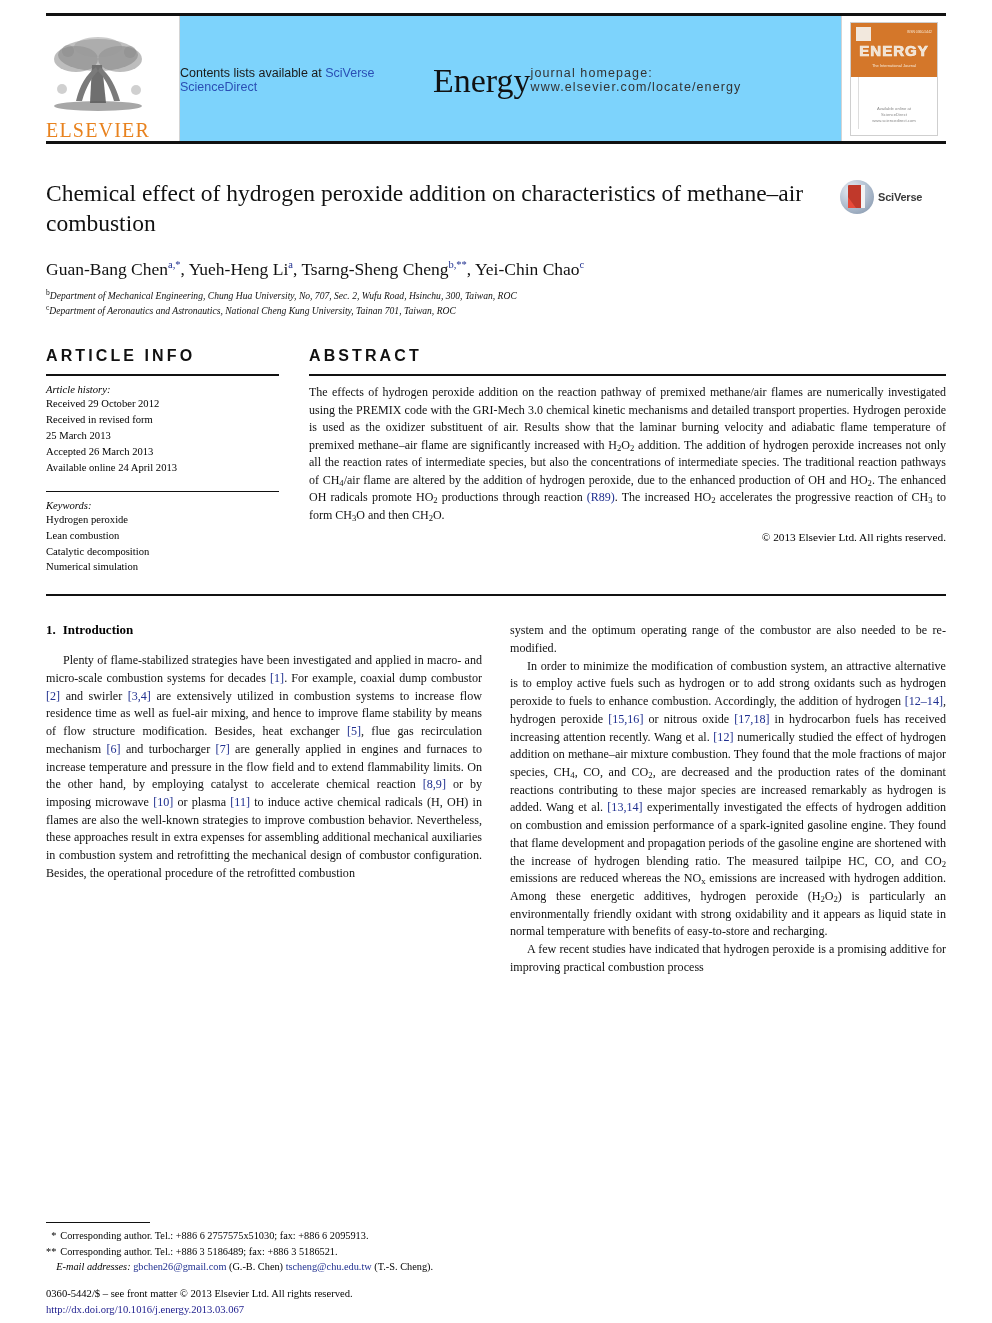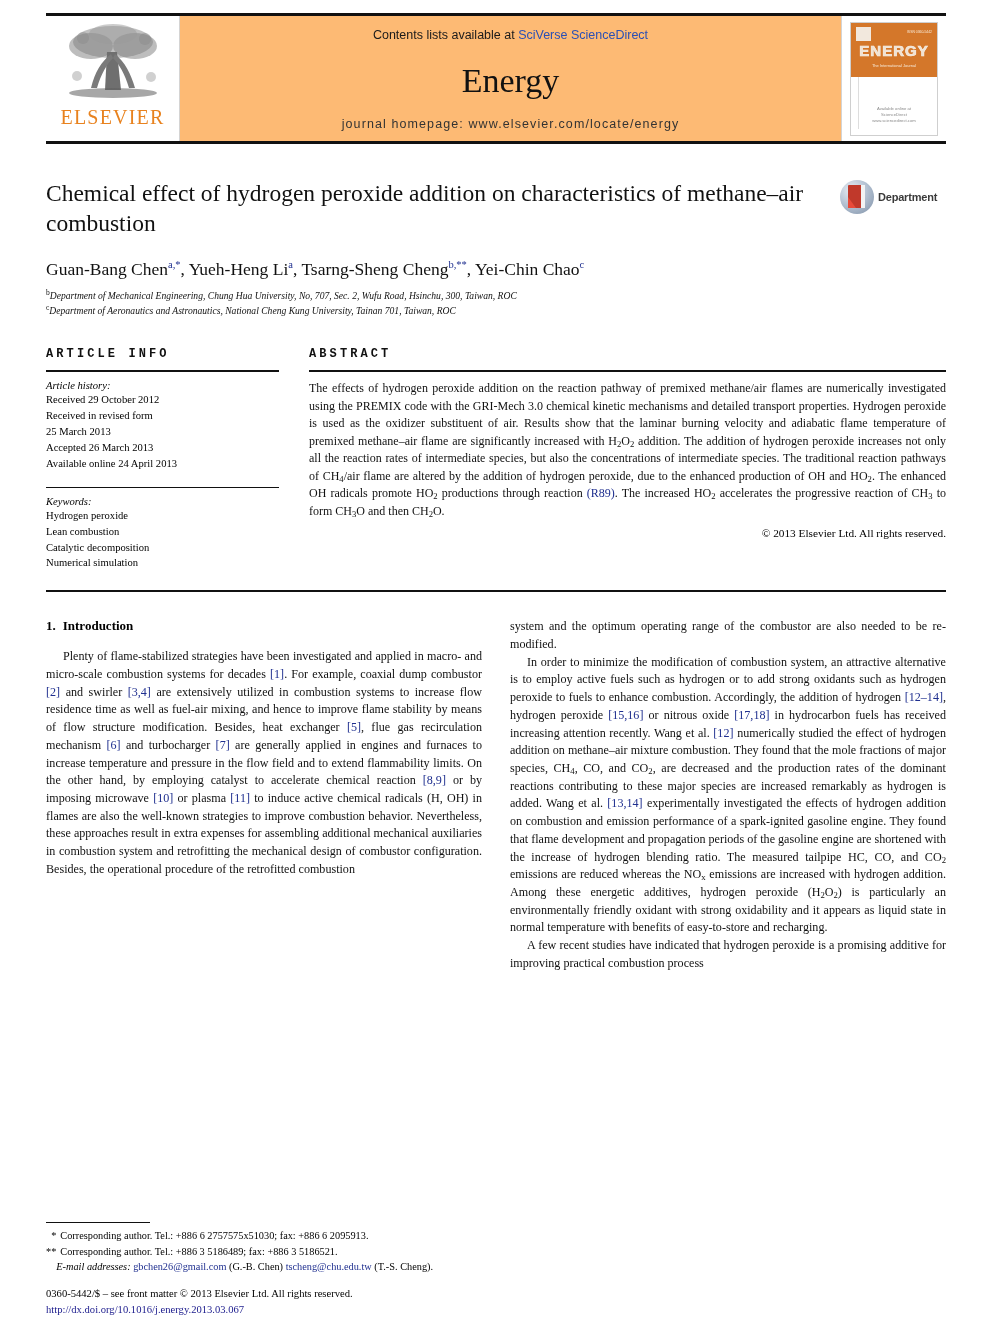--- a/index.html
+++ b/index.html
@@ -41,40 +41,39 @@
     height: 131px;
     display: flex;
     align-items: stretch;
     box-sizing: border-box;
   }
   .mast-logo {
     width: 133px;
     flex: 0 0 133px;
     display: flex;
     flex-direction: column;
-    align-items: center;
     justify-content: flex-start;
-    padding-top: 4px;
+    padding-top: 17px;
     box-sizing: border-box;
   }
   .tree-svg { display:block; }
   .elsevier-word {
     font-family: "Liberation Serif", serif;
     font-size: 20px;
     letter-spacing: 1.2px;
     color: #e8821e;
     font-weight: 400;
     line-height: 1;
     margin-top: 1px;
   }
   .mast-center {
     flex: 1 1 auto;
-    background: #fdba74;
-    display: flex;
-    flex-direction: column;
+    background: #7dd3fc;
+    display: flex;
+    flex-direction: row;
     align-items: center;
     justify-content: space-between;
     padding: 12px 0 10px 0;
     box-sizing: border-box;
     border-left: 1px solid #d4d4d4;
     border-right: 1px solid #d4d4d4;
   }
   .contents-line {
     font-family: "Liberation Sans", sans-serif;
     font-size: 12.5px;
@@ -248,22 +247,22 @@
     gap: 30px;
   }
   .col-info {
     width: 233px;
     flex: 0 0 233px;
   }
   .col-abstract {
     flex: 1 1 auto;
   }
   .section-label {
-    font-family: Liberation Mono, monospace;
-    font-size: 12px;
+    font-family: Liberation Sans, sans-serif;
+    font-size: 16px;
     font-weight: 700;
     letter-spacing: 3.1px;
     color: #111;
     padding-bottom: 9px;
   }
   .rule-top {
     border-top: 2px solid #111;
     padding-top: 8px;
   }
   .hist-title, .kw-title {
@@ -405,21 +404,21 @@
       </div>
     </div>
   </div>
 
   <div class="title-block">
     <div class="article-title">Chemical effect of hydrogen peroxide addition on characteristics of methane–air combustion</div>
     <div class="crossmark">
       <span class="cm-circle">
           <span class="cm-book"></span>
         </span>
-      <span class="cm-label">Department</span>
+      <span class="cm-label">SciVerse</span>
     </div>
   </div>
 
   <div class="authors">
     <span>Guan-Bang Chen</span><sup>a,*</sup>, <span>Yueh-Heng Li</span><sup>a</sup>, <span>Tsarng-Sheng Cheng</span><sup>b,**</sup>, <span>Yei-Chin Chao</span><sup>c</sup>
   </div>
 
   <div class="affiliations">
     <div><sup>b</sup><span>Department of Mechanical Engineering, Chung Hua University, No, 707, Sec. 2, Wufu Road, Hsinchu, 300, Taiwan, ROC</span></div>
     <div><sup>c</sup><span>Department of Aeronautics and Astronautics, National Cheng Kung University, Tainan 701, Taiwan, ROC</span></div>

